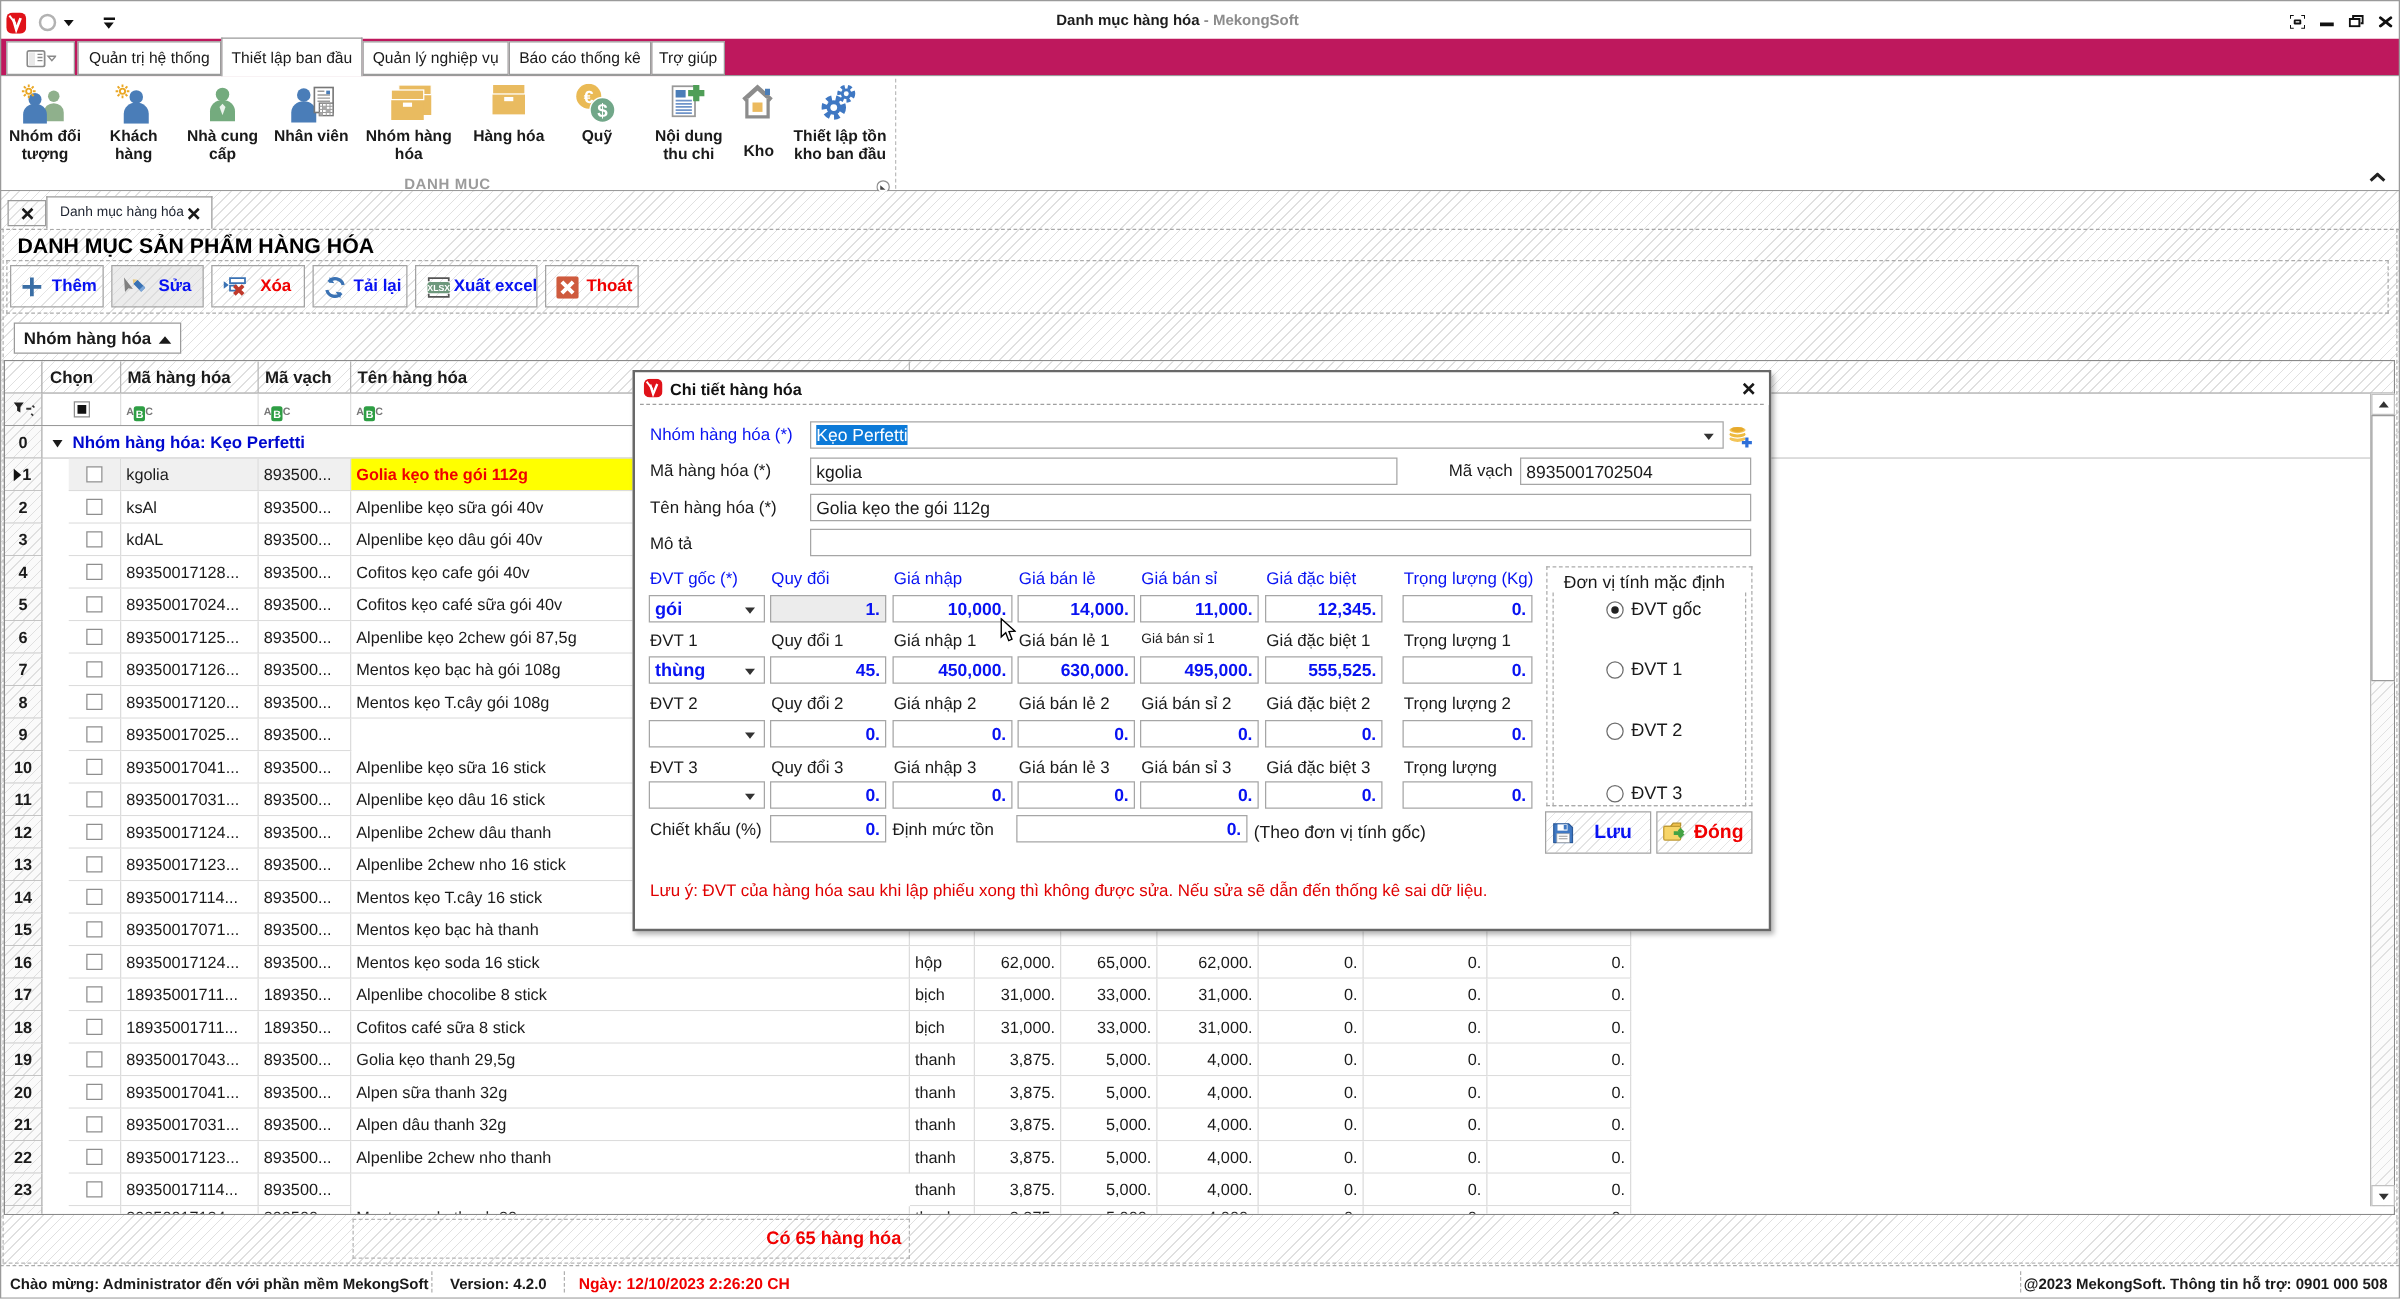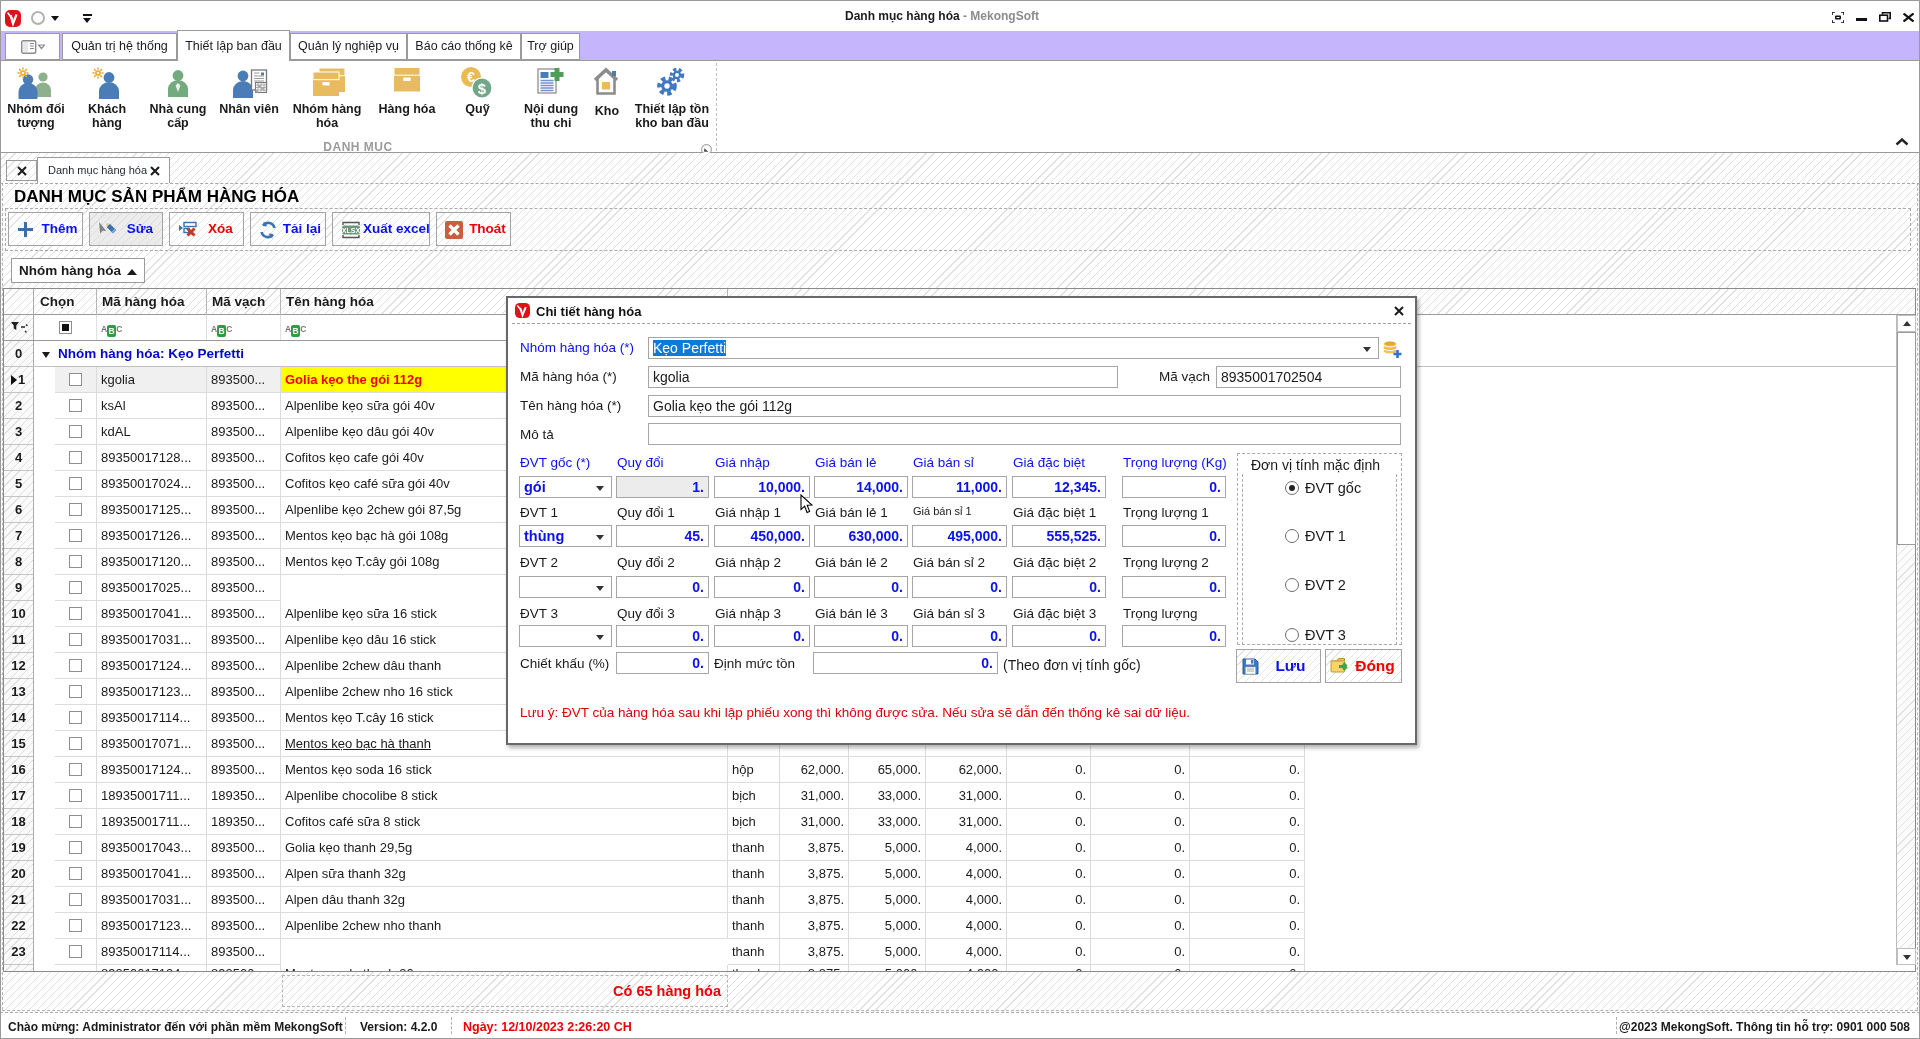--- a/index.html
+++ b/index.html
@@ -38,21 +38,21 @@
   <div class="abs" style="left:1856px;top:18px;width:11px;height:3px;background:#111;"></div>
   <svg class="abs" style="left:1879px;top:12px;" width="12" height="10" viewBox="0 0 12 10">
     <path d="M3.5 2.5 V0.8 H11.2 V6.5 H9.5" stroke="#111" stroke-width="1.6" fill="none"></path>
     <rect x="0.8" y="3.2" width="7.7" height="5.8" stroke="#111" stroke-width="1.6" fill="#fff"></rect>
   </svg>
   <svg class="abs" style="left:1903px;top:13px;" width="11" height="9" viewBox="0 0 11 9">
     <path d="M0.5 0.5 L10.5 8.5 M10.5 0.5 L0.5 8.5" stroke="#111" stroke-width="2.2"></path>
   </svg>
 </div>
 
-<div class="abs" style="left:0;top:31px;width:1920px;height:30px;background:#c4b5fd;border-bottom:1px solid #9a9a9a;">
+<div class="abs" style="left:0;top:31px;width:1920px;height:30px;background:#be185d;border-bottom:1px solid #9a9a9a;">
 <div class="abs" style="left:5px;top:2px;width:55px;height:27px;border:1px solid #9a9a9a;background:#fff;">
  <svg class="abs" style="left:15px;top:6px;" width="24" height="14" viewBox="0 0 24 14">
   <rect x="0.7" y="0.7" width="14" height="12.6" rx="1.5" stroke="#8a8a8a" stroke-width="1.4" fill="#fff"></rect>
   <rect x="2" y="2" width="5" height="10" fill="#e8e8e8"></rect>
   <path d="M9 3.5 H13 M9 6 H13 M9 8.5 H13" stroke="#8a8a8a" stroke-width="1.1"></path>
   <path d="M17.5 5 L20.5 8.5 L23.5 5 Z" fill="none" stroke="#8a8a8a" stroke-width="1.2"></path>
  </svg>
 </div>
 <div class="abs" style="left:62px;top:2px;width:115px;height:27px;border:1px solid #9a9a9a;background:#fff;text-align:center;font-size:12.5px;line-height:25px;">Quản trị hệ thống</div>
 <div class="abs" style="left:177px;top:-1px;width:113px;height:31px;border:1px solid #9a9a9a;border-bottom:none;background:#fff;text-align:center;font-size:12.5px;line-height:30px;z-index:3;">Thiết lập ban đầu</div>
@@ -152,21 +152,21 @@
     </div>
     <div class="abs" style="left:520px;top:42px;width:62px;text-align:center;font-size:12.5px;font-weight:bold;line-height:13.5px;color:#1a1a1a;">Nội dung<br>thu chi</div>
 <div class="abs" style="left:591px;top:6px;">
       <svg width="30" height="29" viewBox="0 0 30 29">
         <path d="M4 13 L15 3 L26 13" stroke="#8c8c8c" stroke-width="3.6" fill="none"></path>
         <path d="M6.5 12 V26.5 H23.5 V12" stroke="#8c8c8c" stroke-width="2.6" fill="#fff"></path>
         <rect x="11" y="15" width="8" height="7.5" fill="#ecba5e"></rect>
         <rect x="21" y="4" width="4" height="5" fill="#4a7db8"></rect>
       </svg>
     </div>
-    <div class="abs" style="left:585px;top:44px;width:44px;text-align:center;font-size:12.5px;font-weight:bold;line-height:13.5px;color:#1a1a1a;">Kho</div>
+    <div class="abs" style="left:585px;top:54px;width:44px;text-align:center;font-size:12.5px;font-weight:bold;line-height:13.5px;color:#1a1a1a;">Kho</div>
 <div class="abs" style="left:657px;top:6px;">
       <svg width="30" height="30" viewBox="0 0 30 30">
         <circle cx="20" cy="8" r="5.5" fill="none" stroke="#3f78c3" stroke-width="3.41" stroke-dasharray="3.0250000000000004 2.3649999999999998"></circle>
         <circle cx="20" cy="8" r="4.29" fill="#3f78c3"></circle>
         <circle cx="20" cy="8" r="1.98" fill="#fff"></circle>
         <circle cx="10" cy="19" r="7.5" fill="none" stroke="#3f78c3" stroke-width="4.65" stroke-dasharray="4.125 3.225"></circle>
         <circle cx="10" cy="19" r="5.8500000000000005" fill="#3f78c3"></circle>
         <circle cx="10" cy="19" r="2.6999999999999997" fill="#fff"></circle>
       </svg>
     </div>
@@ -523,21 +523,21 @@
 <div class="cell" style="left:1087px;width:99px;"></div>
 <div class="cell" style="left:1186px;width:115px;"></div>
 </div>
 <div class="abs" style="left:0;top:442px;width:1911px;height:26px;background:#fff;">
 <div class="rowh" style="">15</div>
 <div class="cell" style="left:51px;width:42px;">
         <div class="cb" style="left:14px;"></div>
       </div>
 <div class="cell" style="left:93px;width:110px;">89350017071...</div>
 <div class="cell" style="left:203px;width:74px;">893500...</div>
-<div class="cell" style="left:277px;width:447px;text-decoration:underline;">Mentos kẹo bạc hà thanh</div>
+<div class="cell" style="left:277px;width:447px;">Mentos kẹo bạc hà thanh</div>
 <div class="cell" style="left:724px;width:52px;"></div>
 <div class="cell" style="left:776px;width:69px;"></div>
 <div class="cell" style="left:845px;width:77px;"></div>
 <div class="cell" style="left:922px;width:81px;"></div>
 <div class="cell" style="left:1003px;width:84px;"></div>
 <div class="cell" style="left:1087px;width:99px;"></div>
 <div class="cell" style="left:1186px;width:115px;"></div>
 </div>
 <div class="abs" style="left:0;top:468px;width:1911px;height:26px;background:#fff;">
 <div class="rowh" style="">16</div>

